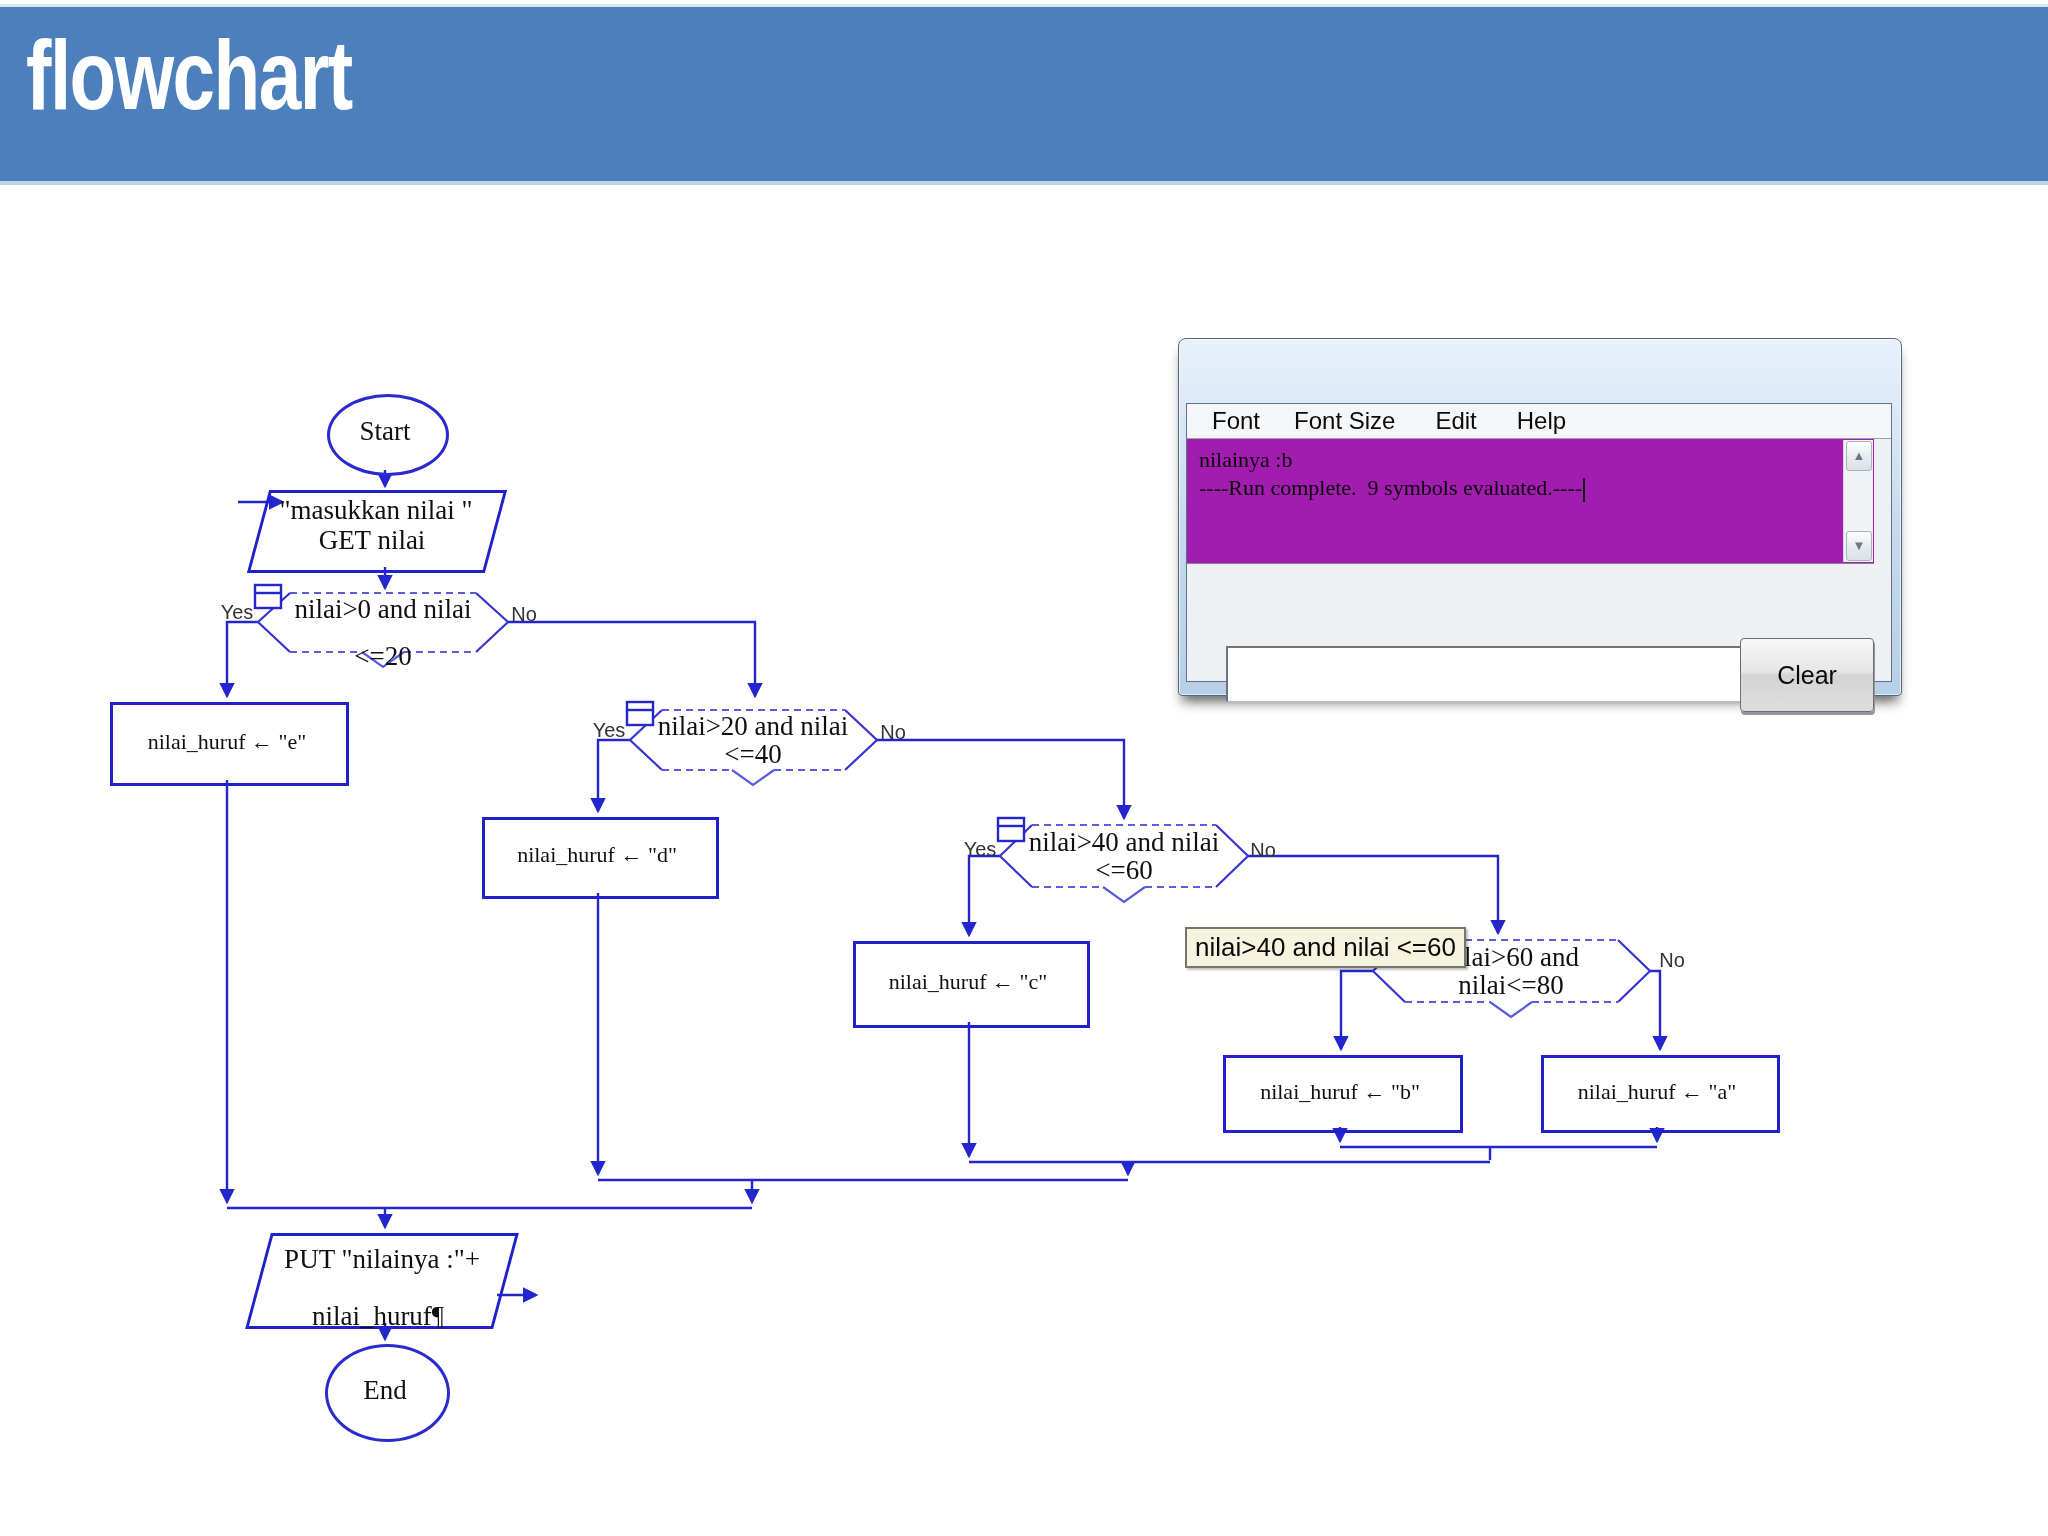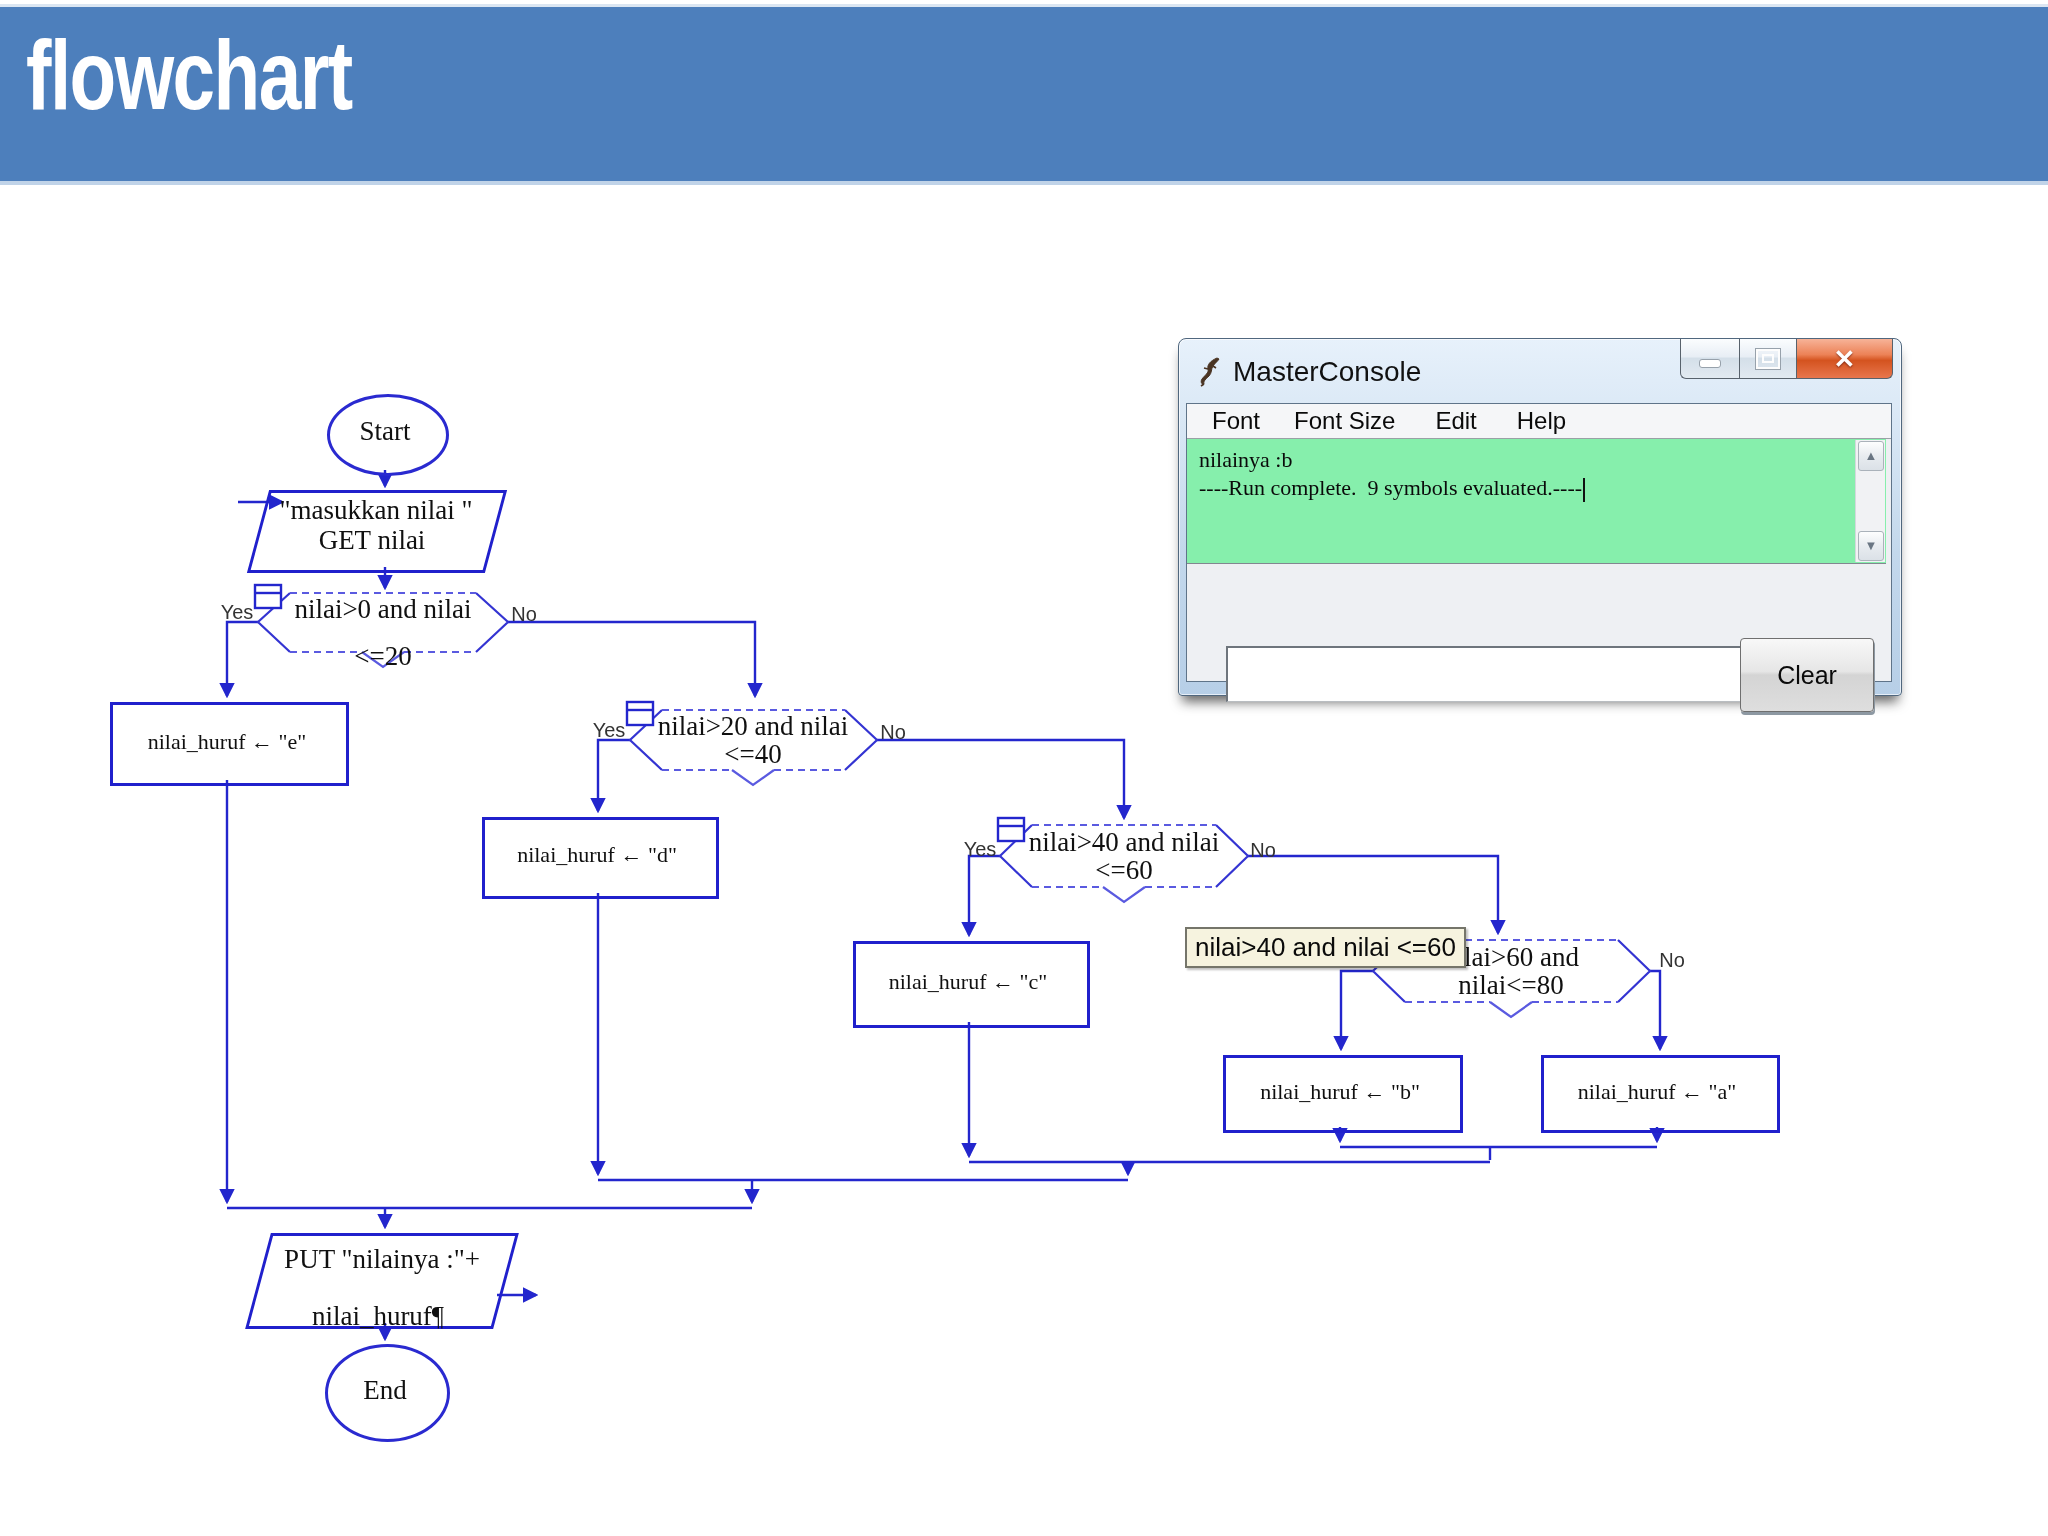--- a/index.html
+++ b/index.html
@@ -43,21 +43,21 @@
   .glyph-min{width:20px;height:7px;background:#ffffff;border:1px solid #97a1ab;border-radius:3px;margin-top:10px;}
   .glyph-max{width:20px;height:16px;border:2px solid #fdfdfd;box-shadow:0 0 0 1px #97a1ab;
              display:flex;align-items:center;justify-content:center;}
   .glyph-max-inner{width:8px;height:5px;border:2px solid #fdfdfd;}
   .glyph-close{color:#ffffff;font-size:26px;font-weight:bold;text-shadow:0 1px 2px rgba(60,0,0,.6);line-height:1;}
   .client{position:absolute;left:7px;top:64px;width:706px;height:279px;background:#eef0f3;
           border:1px solid #5f7489;box-sizing:border-box;}
   .menubar{position:absolute;left:0;top:0;right:0;height:35px;background:#f5f6f8;
            border-bottom:1px solid #9aa0a6;display:flex;align-items:center;padding-left:12px;box-sizing:border-box;}
   .menu-item{font-size:24px;color:#0a0a0a;padding:0 13px;white-space:nowrap;}
-  .outarea{position:absolute;left:0;top:35px;right:5px;height:125px;background:#86efac;
+  .outarea{position:absolute;left:0;top:35px;right:17px;height:125px;background:#a21caf;
            border-bottom:1px solid #828790;box-sizing:border-box;font-family:"Liberation Serif",serif;
            font-size:22px;color:#0a0a0a;}
   .outline1{position:absolute;left:12px;top:8px;white-space:pre;}
   .outline2{position:absolute;left:12px;top:36px;white-space:pre;}
   .caret{display:inline-block;width:2px;height:24px;background:#111;vertical-align:middle;margin-left:1px;}
   .scrollbar{position:absolute;right:1px;top:1px;width:29px;height:122px;background:#f1f2f4;
              border-left:1px solid #d4d8dc;}
   .sbtn{position:absolute;left:2px;width:24px;height:28px;border:1px solid #aab2ba;border-radius:3px;
         background:linear-gradient(#fdfefe,#e8ecf0 50%,#dbe1e7);display:flex;align-items:center;
         justify-content:center;font-size:13px;color:#6a7683;}
@@ -206,40 +206,20 @@
   <div class="fc-text fc-box-text" style="left:1340px;top:1078px;">nilai_huruf ← "b"</div>
   <div class="fc-text fc-box-text" style="left:1657px;top:1078px;">nilai_huruf ← "a"</div>
 
   <div class="fc-text" style="left:382px;top:1246px;">PUT "nilainya :"+</div>
   <div class="fc-text" style="left:378px;top:1276px;margin-top:27px;">nilai_huruf¶</div>
   <div class="fc-text" style="left:385px;top:1377px;">End</div>
 
   <div class="tooltip">nilai&gt;40 and nilai &lt;=60</div>
 
   <div class="win">
-    <div class="titlebar">
-      <svg class="app-icon" viewBox="0 0 28 32">
-        <path d="M22,3 C15,6 12,10 13,14 C14,18 10,20 7,24 C5,27 7,30 9,29 C8,26 11,24 14,21 C17,18 16,14 18,11 C20,8 23,6 24,4 Z" fill="#4a3423" stroke="#4a3423" stroke-width="1"></path>
-        <path d="M9,29 L6,31 M13,14 L9,13 M18,11 L21,13" stroke="#4a3423" stroke-width="1.6" fill="none"></path>
-      </svg>
-      <span class="title-text">MasterConsole</span>
-      <div class="winbtns">
-        <div class="wbtn min">
-          <div class="glyph-min"></div>
-        </div>
-        <div class="wbtn max">
-          <div class="glyph-max">
-              <div class="glyph-max-inner"></div>
-            </div>
-        </div>
-        <div class="wbtn close">
-          <span class="glyph-close">✕</span>
-        </div>
-      </div>
-    </div>
 
     <div class="client">
       <div class="menubar">
         <span class="menu-item">Font</span>
         <span class="menu-item" style="margin-left:8px;">Font Size</span>
         <span class="menu-item" style="margin-left:14px;">Edit</span>
         <span class="menu-item" style="margin-left:14px;">Help</span>
       </div>
 
       <div class="outarea">

